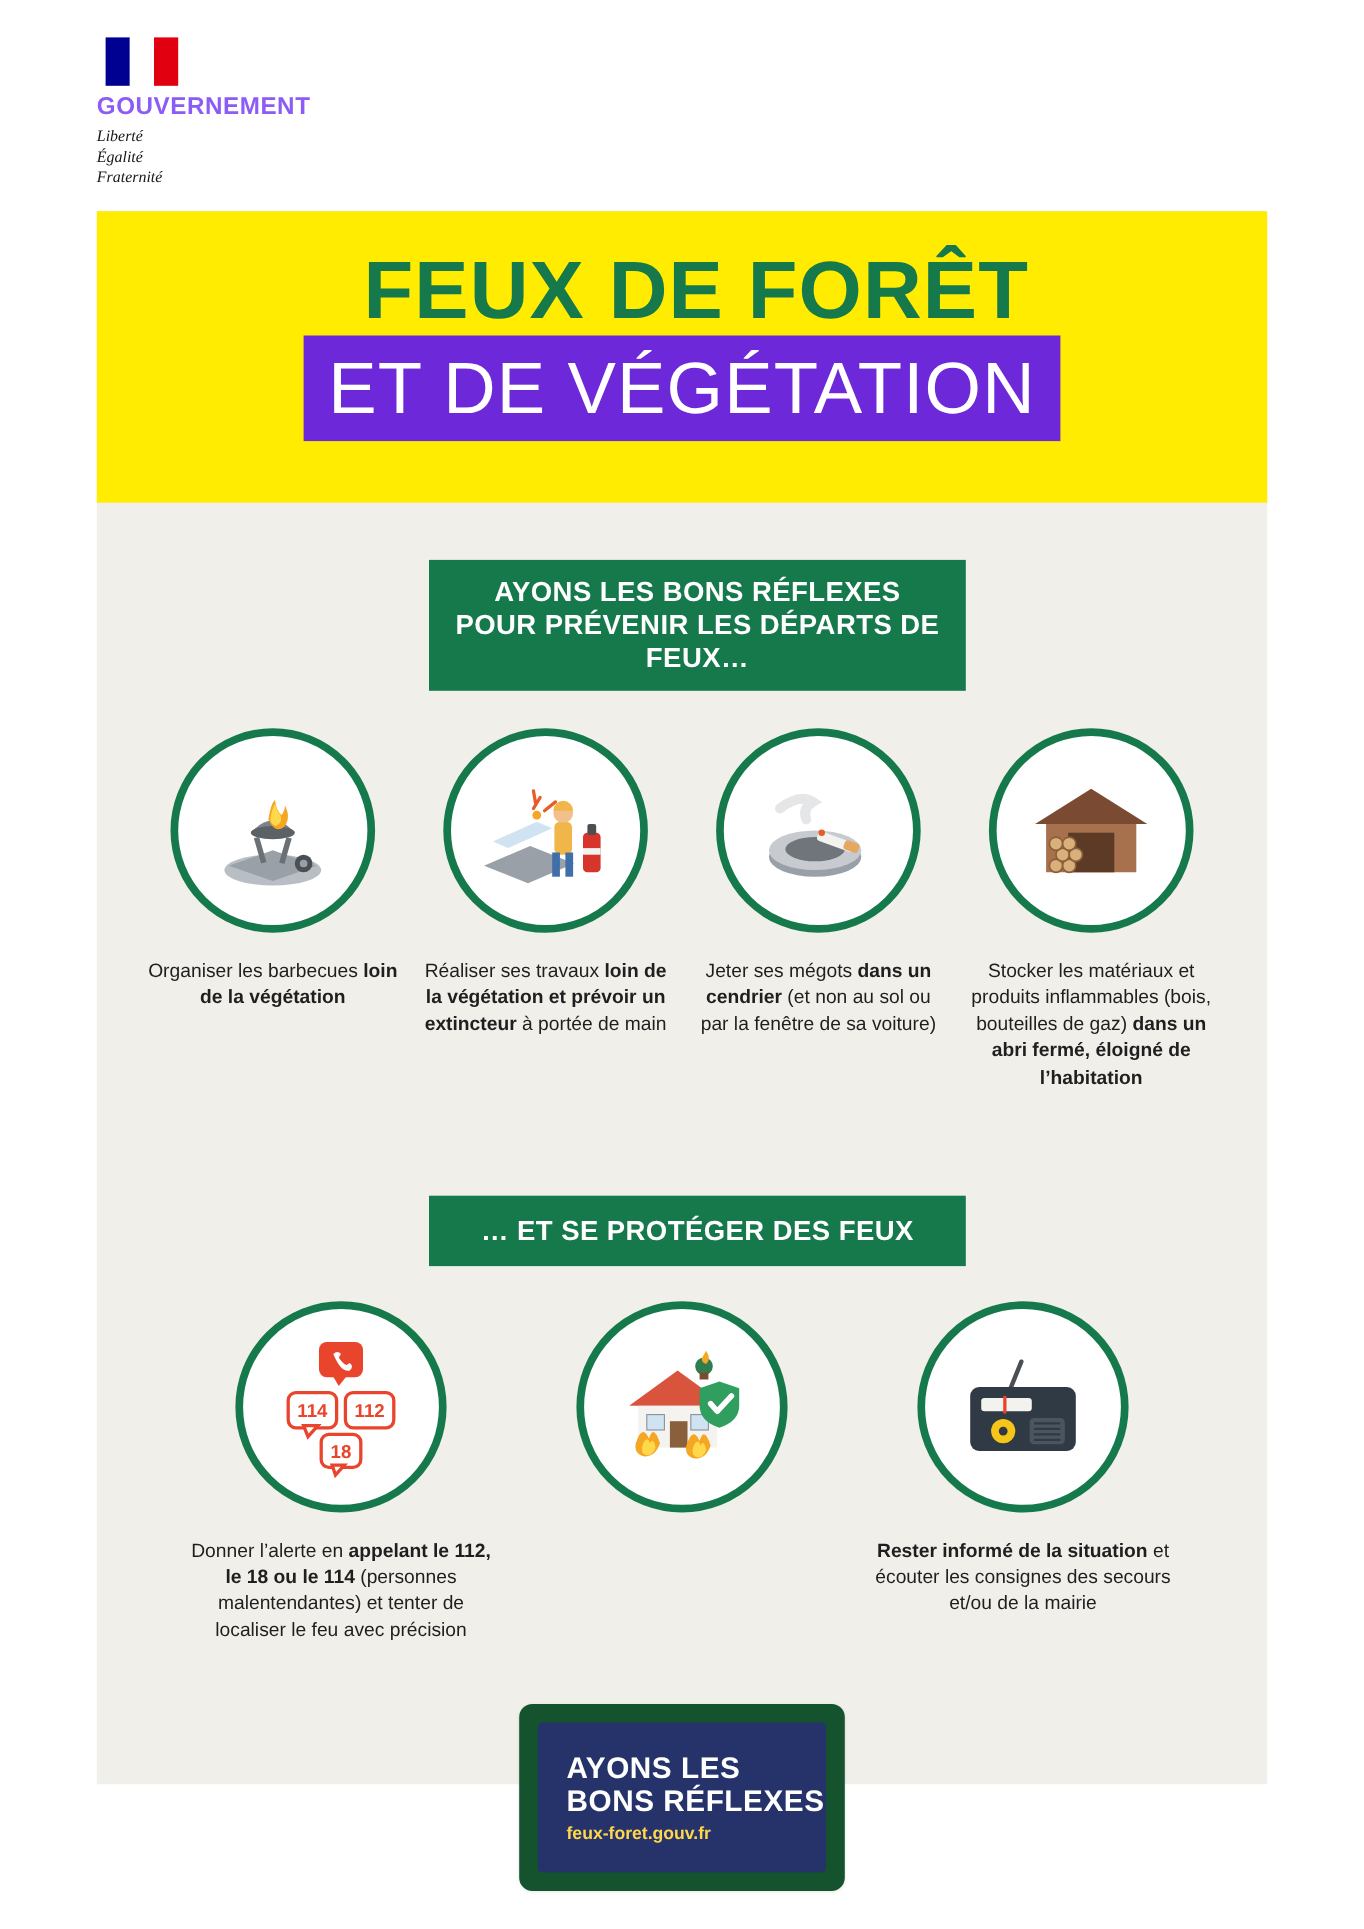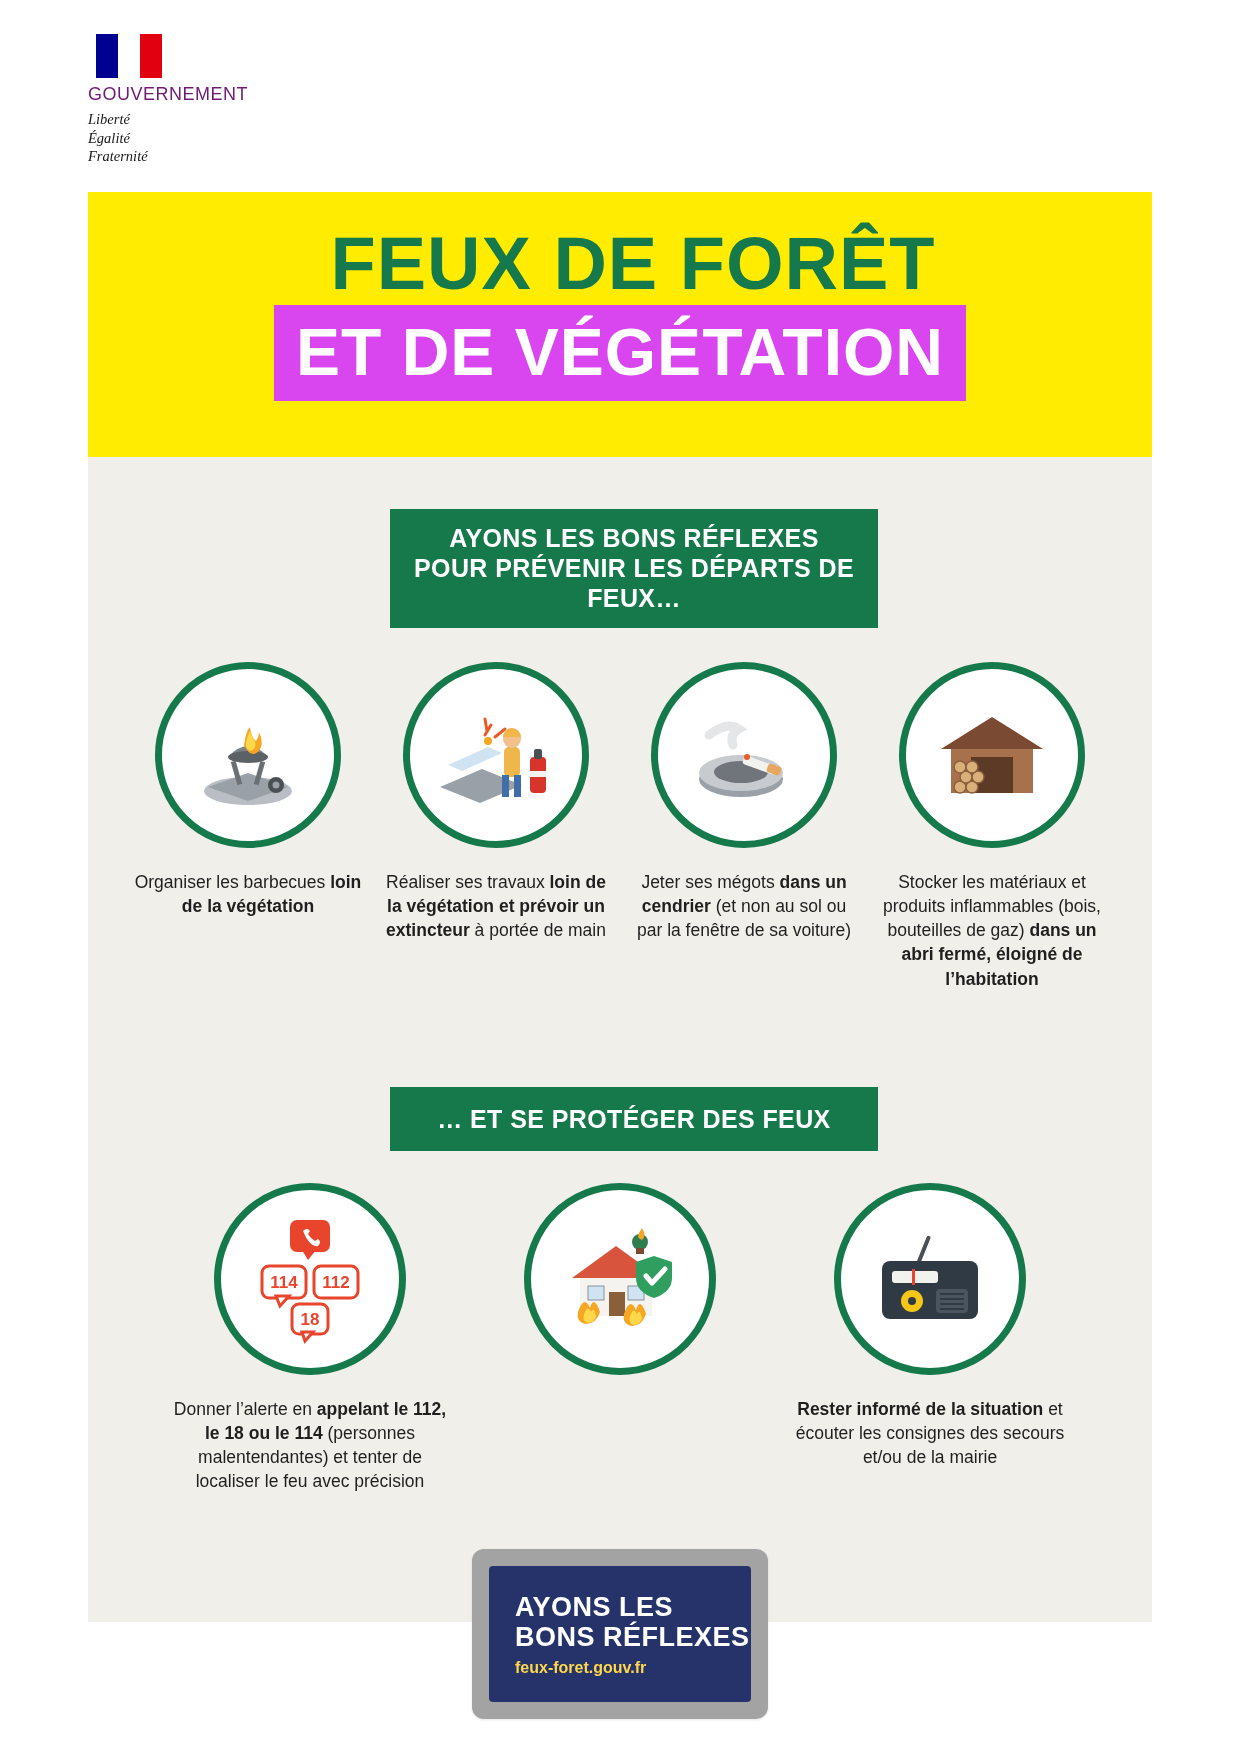--- a/index.html
+++ b/index.html
@@ -28,24 +28,24 @@
     height: 44px;
     display: flex;
     margin-left: 8px;
   }
   .flag .band { flex: 1 1 auto; height: 100%; }
   .flag .blue { background: #000091; }
   .flag .white { background: #ffffff; }
   .flag .red { background: #e1000f; }
   .gov-title {
     margin-top: 6px;
-    font-size: 18px;
-    font-weight: normal;
+    font-size: 22px;
+    font-weight: bold;
     letter-spacing: 0.5px;
-    color: #701a75;
+    color: #8b5cf6;
   }
   .gov-motto {
     margin-top: 5px;
     font-family: "Liberation Serif", serif;
     font-style: italic;
     font-size: 14.5px;
     line-height: 1.28;
     color: #161616;
   }
 
@@ -81,24 +81,24 @@
   }
   .title-2-wrap {
     position: absolute;
     top: 113px;
     left: 0;
     right: 0;
     text-align: center;
   }
   .title-2 {
     display: inline-block;
-    background: #d946ef;
+    background: #6d28d9;
     color: #ffffff;
     font-size: 66px;
-    font-weight: bold;
+    font-weight: normal;
     letter-spacing: 1px;
     line-height: 1;
     padding: 14px 22px 16px 22px;
   }
 
   
   .banner-row {
     display: flex;
     justify-content: center;
     padding-left: 28px;
@@ -165,21 +165,21 @@
 
   
   .footer-logo-wrap {
     display: flex;
     justify-content: center;
     margin-top: 56px;
   }
   .footer-logo {
     width: 296px;
     height: 170px;
-    background: #a3a3a3;
+    background: #14532d;
     border-radius: 12px;
     display: flex;
     align-items: center;
     justify-content: center;
     box-shadow: 0 1px 3px rgba(0,0,0,0.10);
   }
   .footer-inner {
     width: 262px;
     height: 136px;
     background: #26336b;

